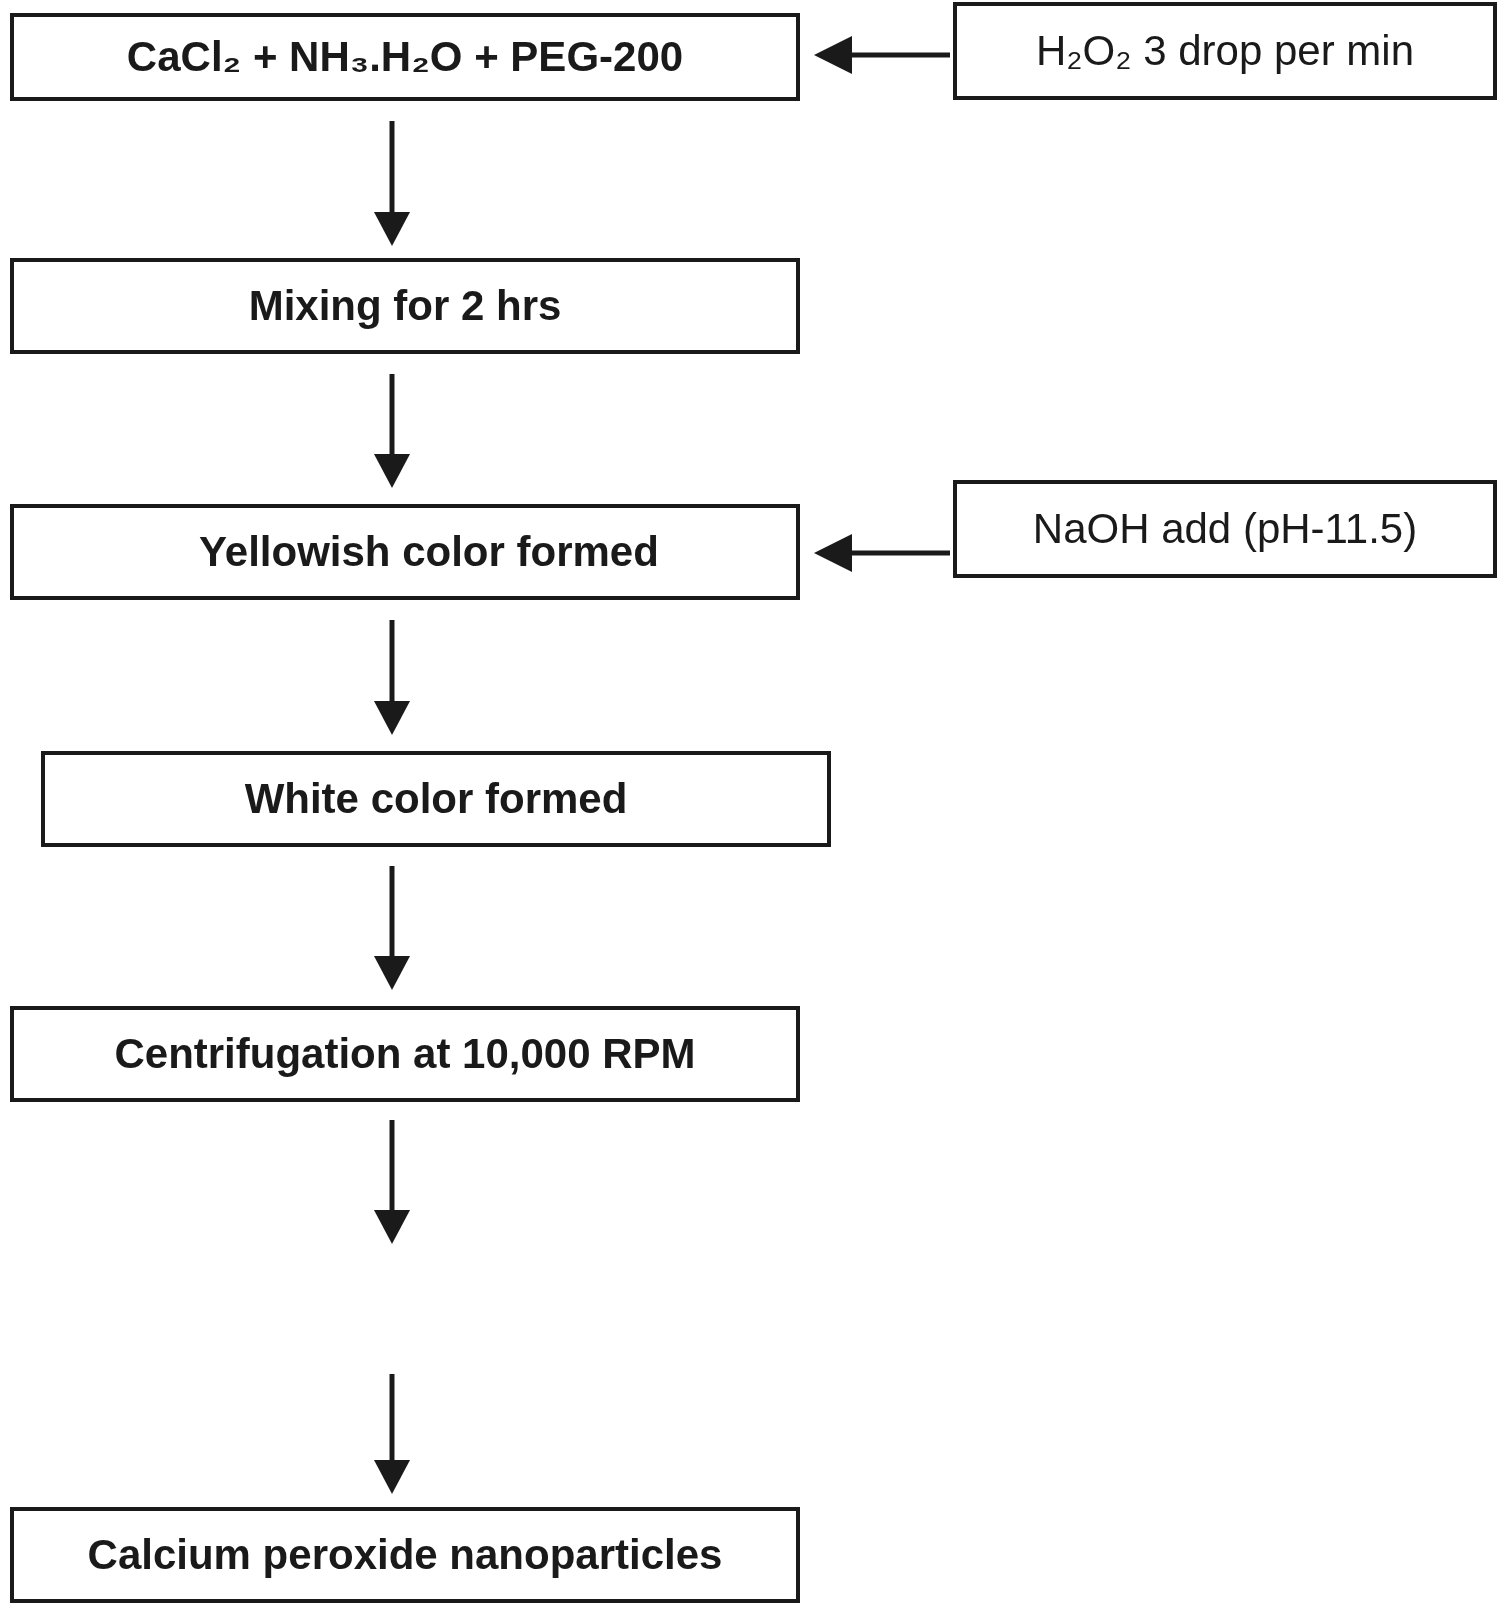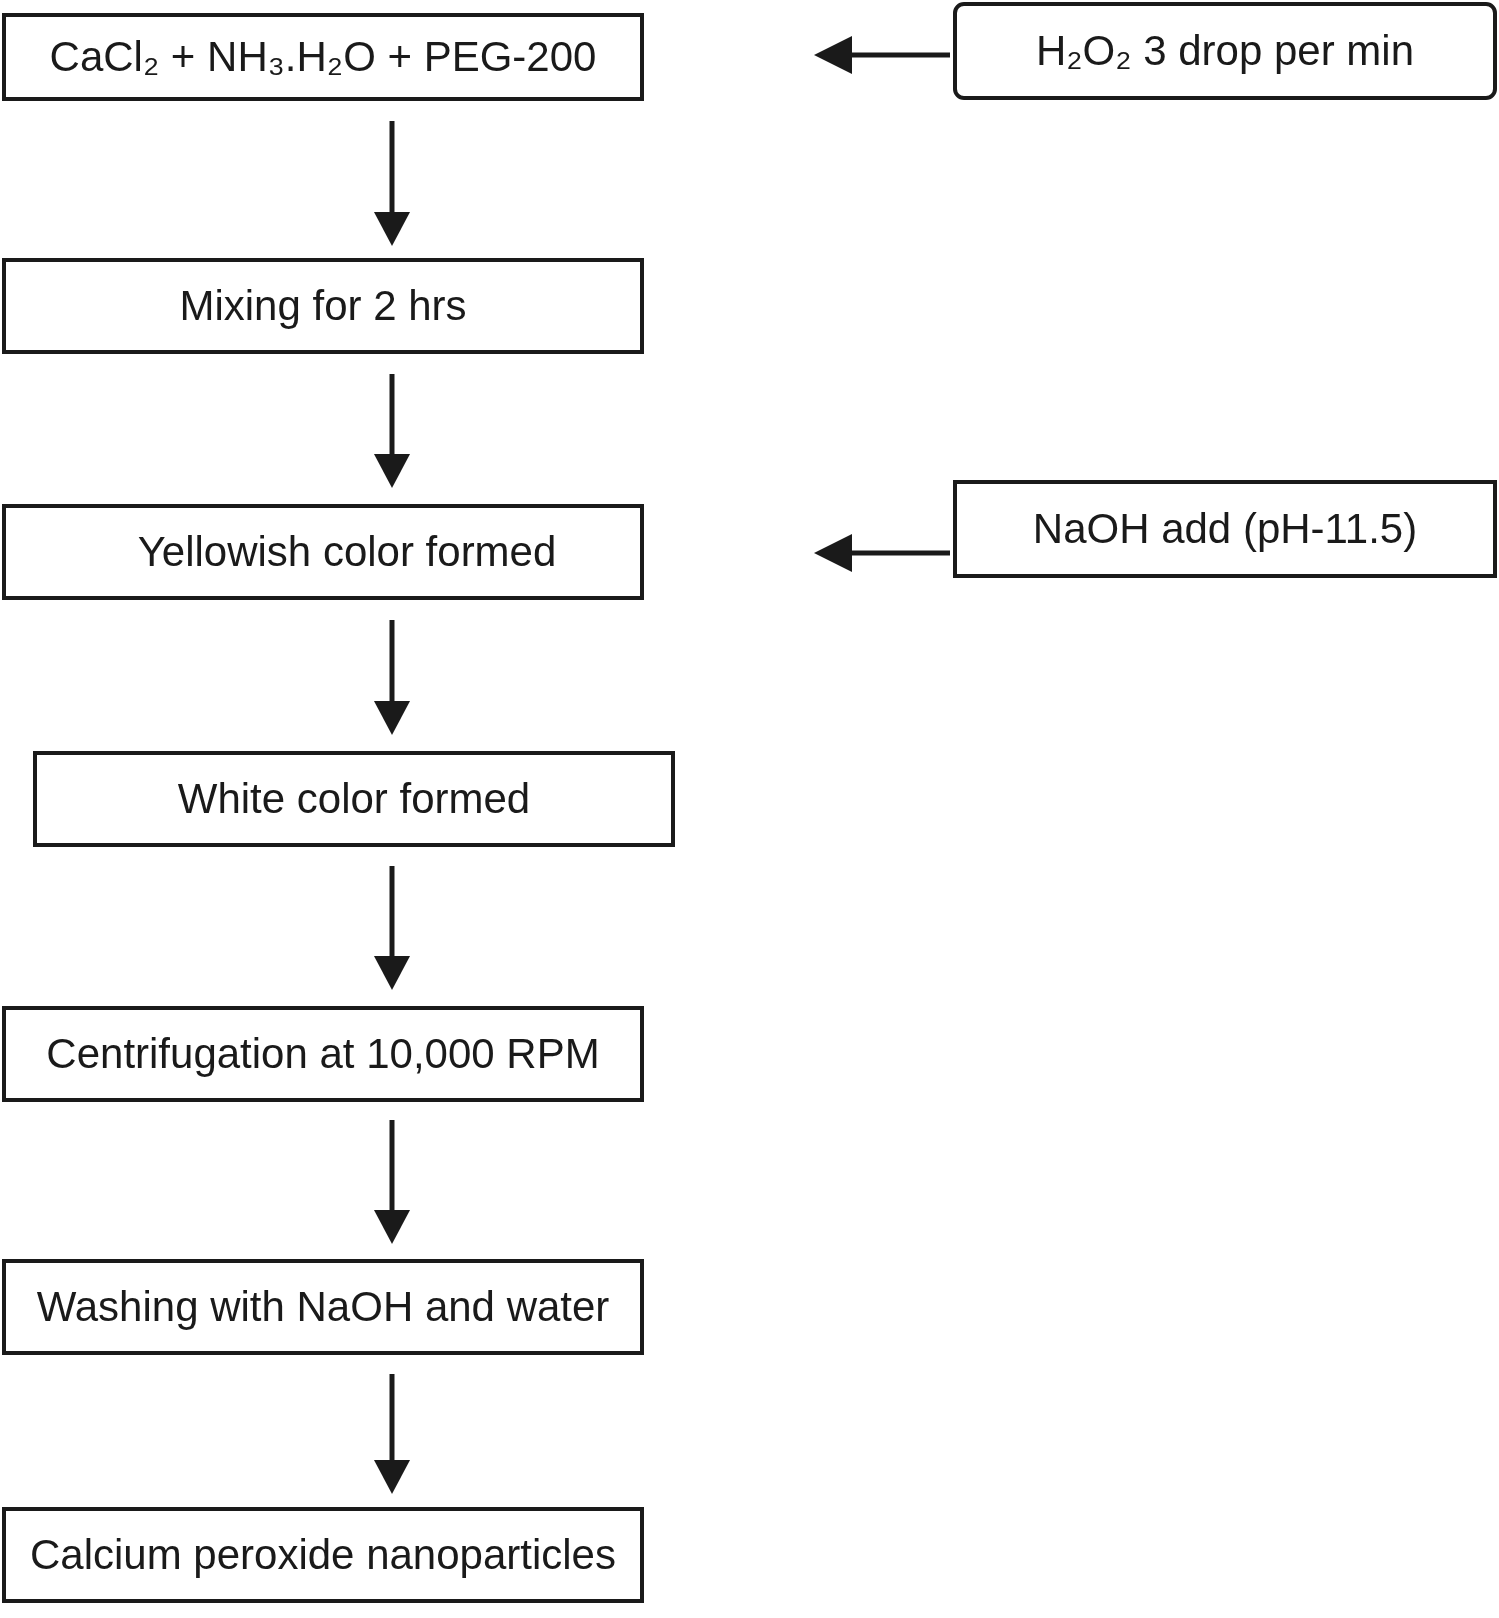--- a/index.html
+++ b/index.html
@@ -27,30 +27,30 @@
     background: var(--box_fill);
     display: flex;
     align-items: center;
     justify-content: center;
     color: var(--text);
     font-size: 42px;
     line-height: 1.1;
     text-align: center;
     white-space: nowrap;
   }
-  .main { left: 2px;   width: 642px; }
+  .main { left: 10px;   width: 790px; font-weight: bold; }
   .side { left: 953px; width: 544px; }
   .r1 { top: 13px;   height: 88px;  }
   .r2 { top: 258px;  height: 96px;  }
   .r3 { top: 504px;  height: 96px; padding-left: 48px;  }
   .r4 { top: 751px;  height: 96px; margin-left: 31px;  }
   .r5 { top: 1006px; height: 96px;  }
   .r6 { top: 1259px; height: 96px;  }
   .r7 { top: 1507px; height: 96px;  }
-  .s1 { top: 2px;    height: 98px; border-radius: 11px;  }
+  .s1 { top: 2px;    height: 98px;  }
   .s2 { top: 480px;  height: 98px;  }
   svg.arrows {
     position: absolute;
     left: 0; top: 0;
     width: 1499px;
     height: 1618px;
     pointer-events: none;
   }
   svg.arrows line    { stroke: var(--line); stroke-width: 5; }
   svg.arrows polygon { fill: var(--line); }
@@ -67,23 +67,20 @@
     <span>Mixing for 2 hrs</span>
   </div>
   <div class="box main r3">
     <span>Yellowish color formed</span>
   </div>
   <div class="box main r4">
     <span>White color formed</span>
   </div>
   <div class="box main r5">
     <span>Centrifugation at 10,000 RPM</span>
-  </div>
-  <div class="box main r6">
-    <span>Washing with NaOH and water</span>
   </div>
   <div class="box main r7">
     <span>Calcium peroxide nanoparticles</span>
   </div>
 
   <div class="box side s1">
     <span>H₂O₂ 3 drop per min</span>
   </div>
   <div class="box side s2">
     <span>NaOH add (pH-11.5)</span>

